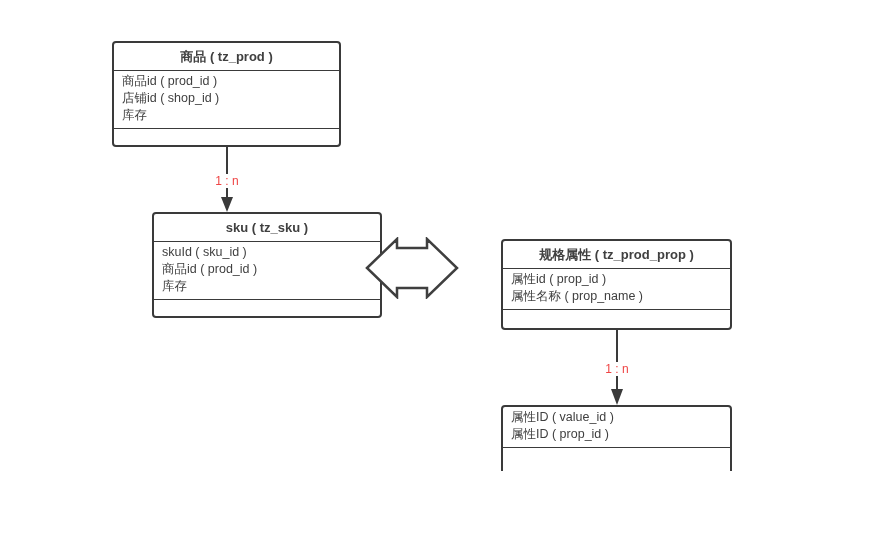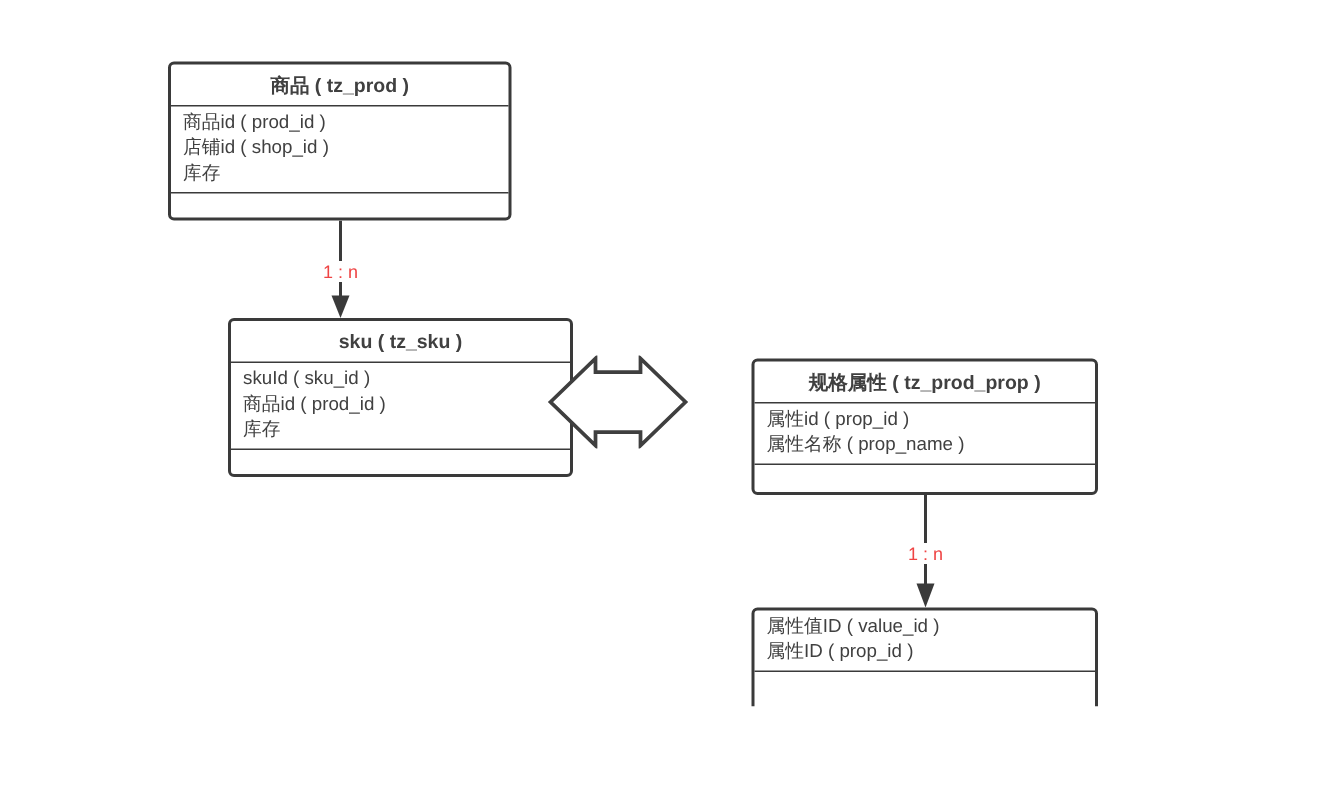--- a/index.html
+++ b/index.html
@@ -109,19 +109,19 @@
   </div>
 
   <svg class="rel-arrow" style="left:607px; top:330px;" width="20" height="75" viewBox="0 0 20 75">
     <line x1="10" y1="0" x2="10" y2="60" stroke="#3a3a3a" stroke-width="2"></line>
     <polygon points="4,59 16,59 10,75" fill="#3a3a3a"></polygon>
   </svg>
   <div class="rel-label" style="left:617px; top:369px;">1 : n</div>
 
   <div class="entity" style="left:501px; top:405px; width:231px; height:109px;">
     <div class="entity-fields">
-      <div class="entity-field">属性值ID ( value_id )</div>
+      <div class="entity-field">属性ID ( value_id )</div>
       <div class="entity-field">属性ID ( prop_id )</div>
     </div>
     <div class="entity-footer"></div>
   </div>
 
 </div>
 
 </body></html>

